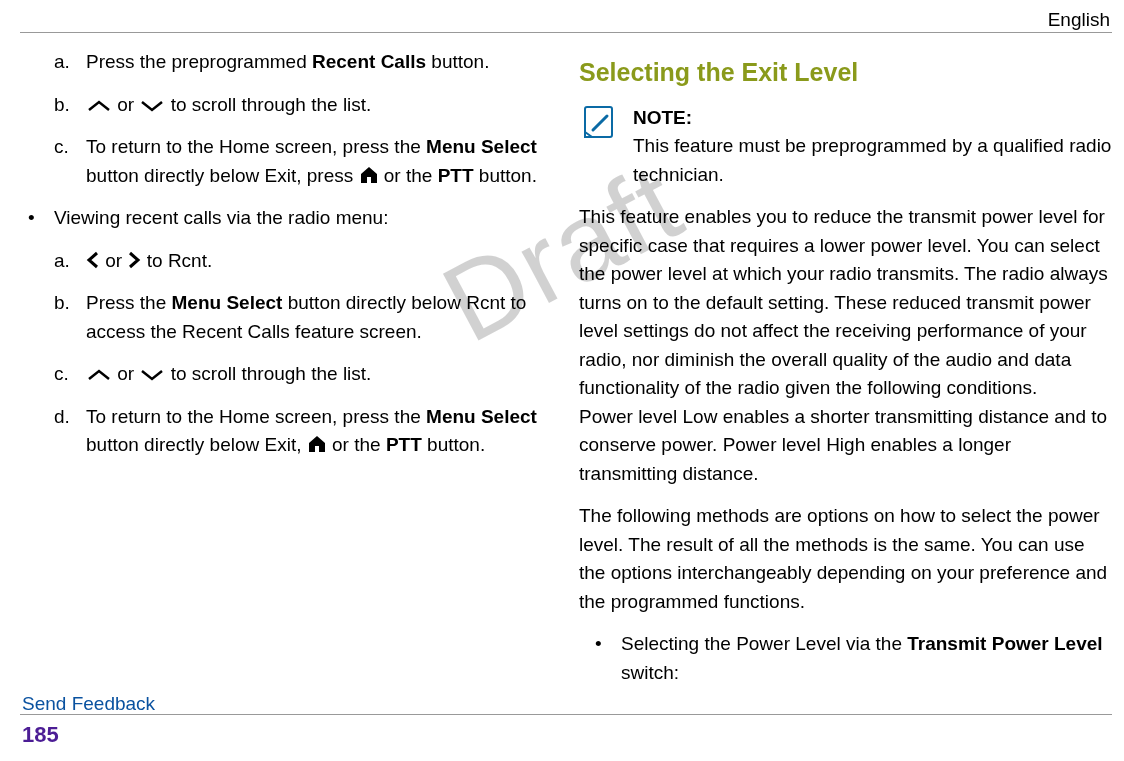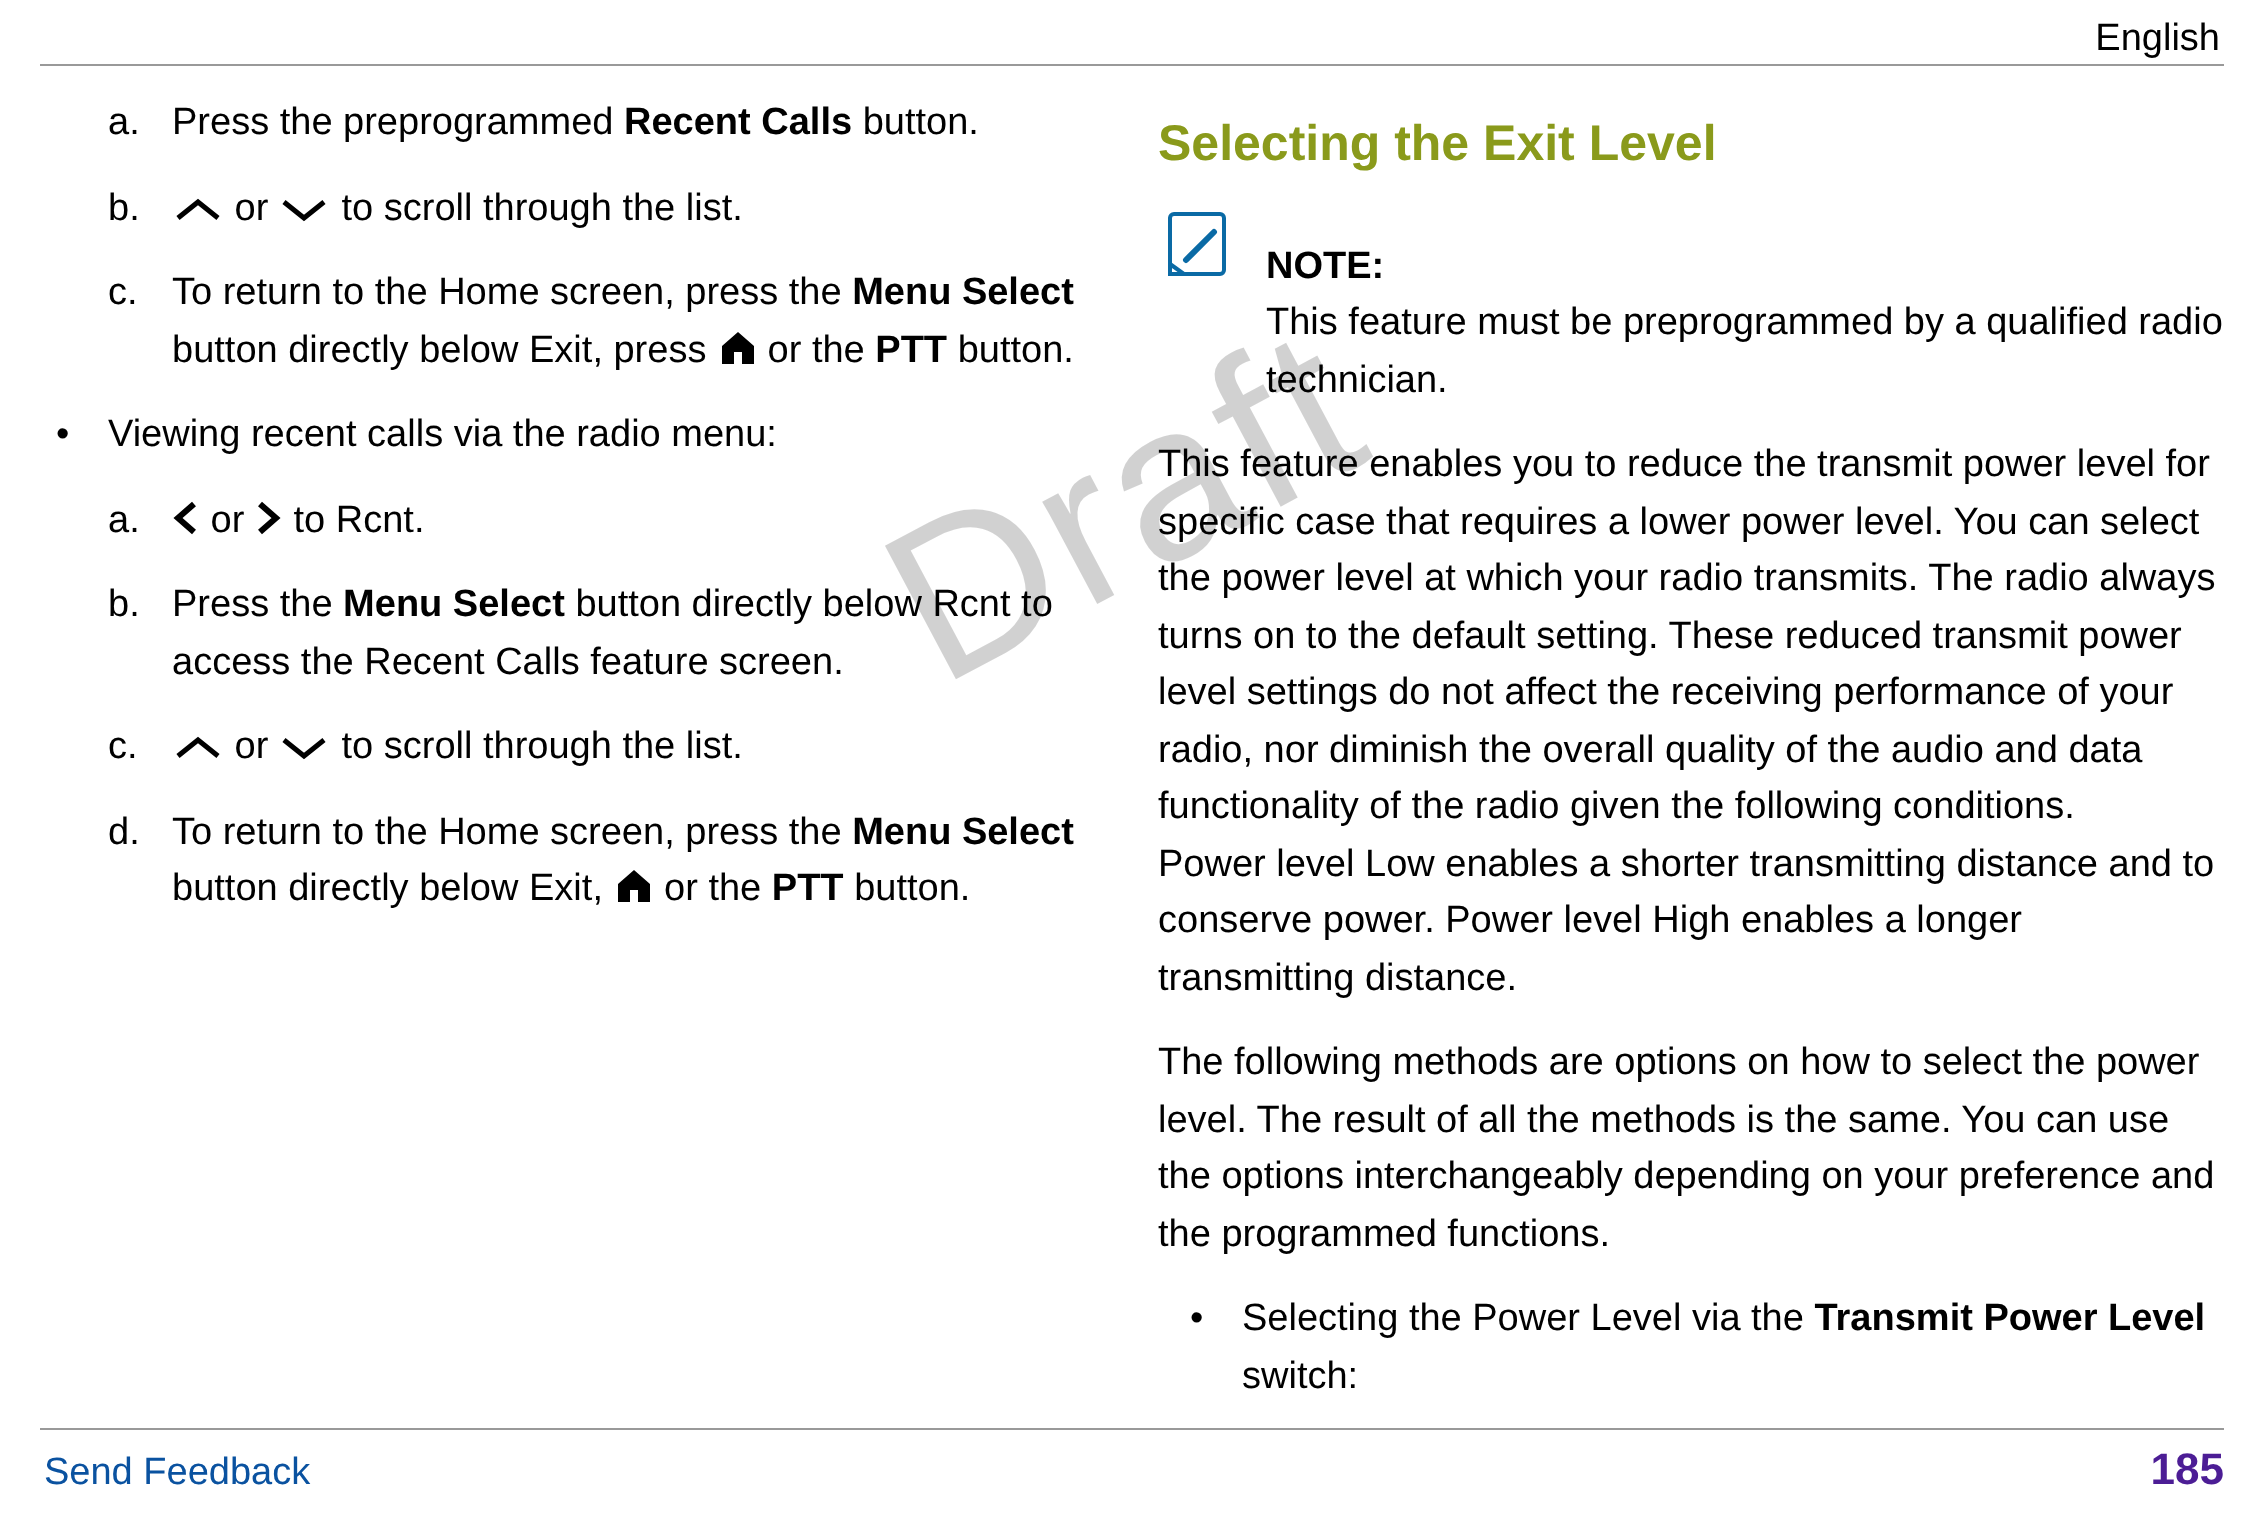--- a/index.html
+++ b/index.html
@@ -74,30 +74,31 @@
   }
   .icon svg { display:block; }
   h2.section-heading {
     color: #8a9a1b;
     font-size: 25px;
     font-weight: bold;
     margin: 6px 0 12px 0;
   }
   .note-box { display:flex; gap:14px; margin-bottom:14px; }
   .note-icon { flex:none; width:40px; }
-  .note-label { font-weight:bold;margin-top:16px; }
+  .note-label { font-weight:bold; }
   .para { margin-bottom:14px; }
   .right-bullet { display:flex; margin-top:2px;}
   .right-bullet > .rbmark { width:42px; padding-left:16px; flex:none;}
   .right-bullet > .rbcontent { flex:1; }
   .footer {
     position:absolute;
     left:22px; right:12px; bottom:10px;
-    display:flex; justify-content:space-between; align-items:flex-end;
+    display:flex; justify-content:space-between; 
     font-size:19px;
+    flex-direction:column;
   }
   .footer a { color:#0a52a0; text-decoration:none; }
   .footer-rule {
     position:absolute; left:20px; right:12px; bottom:46px;
     border-top:1px solid #999;
   }
   .page-num { color:#4c1d95; font-weight:bold; font-size:22px;}
 </style>
 </head>
 <body>

